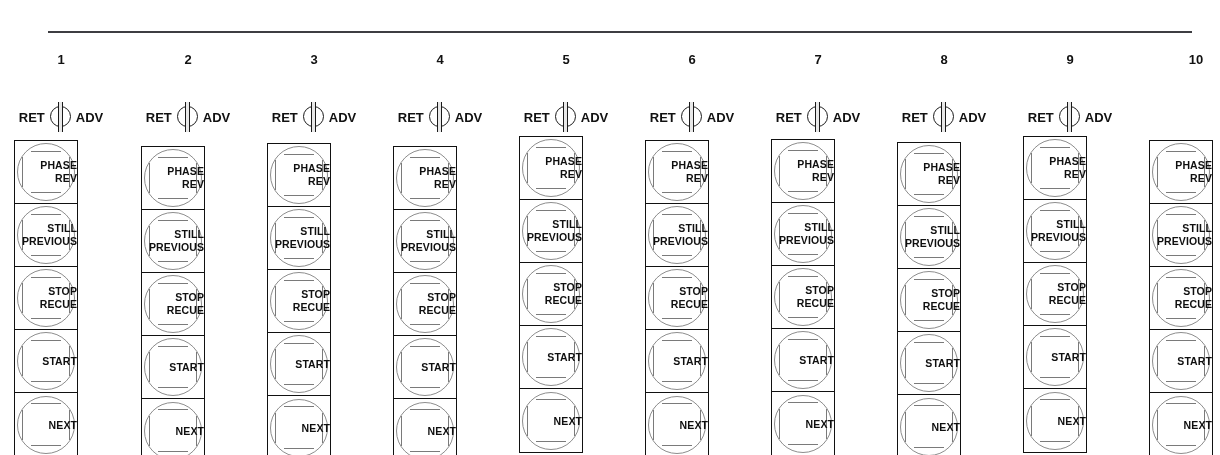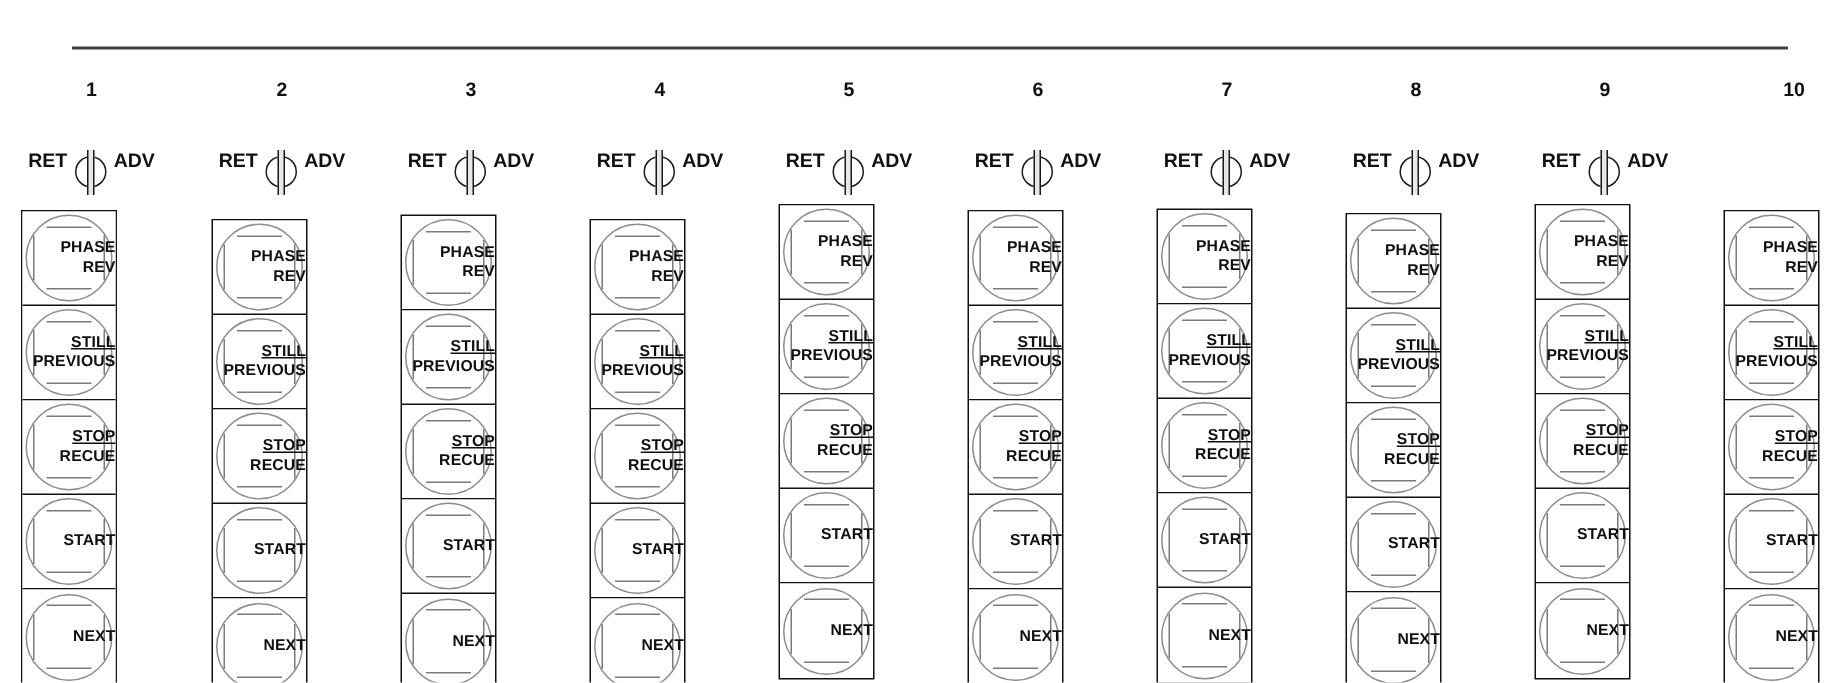--- a/index.html
+++ b/index.html
@@ -76,21 +76,21 @@
   }
 
   
   .knob-row {
     position: absolute;
     left: 0;
     top: 60px;
     width: 122px;
     height: 34px;
     display: flex;
-    align-items: flex-start;
+    align-items: center;
     justify-content: center;
     gap: 5px;
   }
   .knob-label {
     font-size: 13px;
     font-weight: bold;
     color: #111111;
     line-height: 1;
   }
   .knob-icon {
@@ -192,21 +192,21 @@
     transform: translateY(-50%);
     width: 100%;
     text-align: right;
     font-size: 10.5px;
     font-weight: bold;
     color: #0f0f0f;
     line-height: 13px;
     letter-spacing: 0.1px;
   }
   .btn-text .line { display: block; white-space: nowrap; }
-  .btn-text .line.underlined { text-decoration: underline; text-underline-offset: 1px; }
+  .btn-text .line.underlined { text-underline-offset: 1px; }
 </style>
 </head>
 <body>
 
 <div id="page">
 
   <div id="header">
     <div id="title-rule"></div>
   </div>
 

